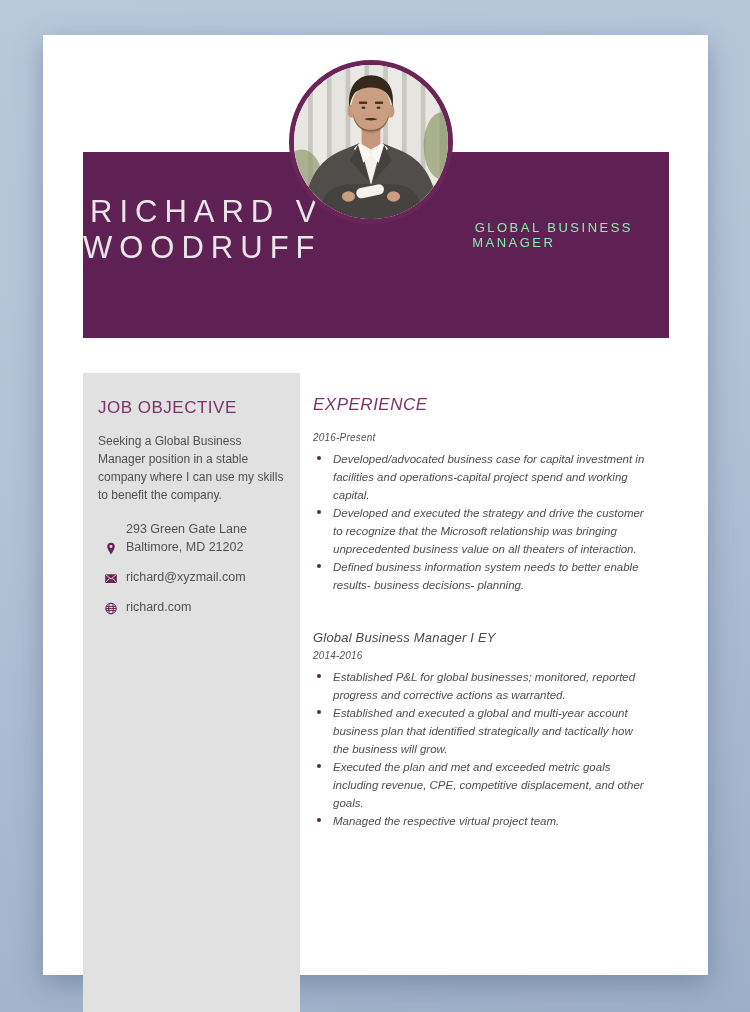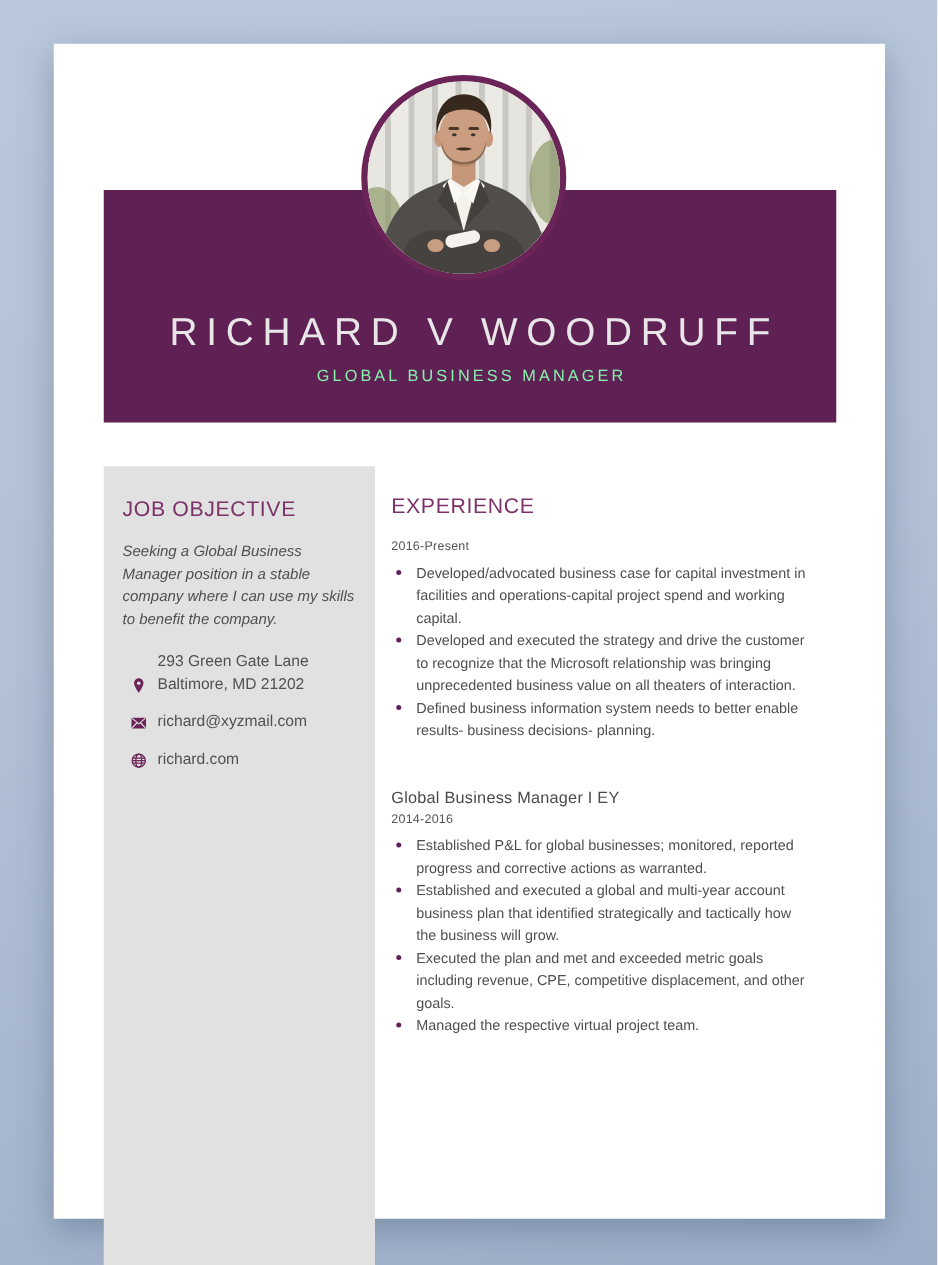--- a/index.html
+++ b/index.html
@@ -8,40 +8,40 @@
     --canvas-top:#BAC8DC; --canvas-bottom:#9DAFC8;
   }
   *{margin:0;padding:0;box-sizing:border-box;}
   html,body{font-family:"Liberation Sans","DejaVu Sans",sans-serif;}
   .canvas{position:relative;width:750px;height:1012px;overflow:hidden;
     background:linear-gradient(168deg,var(--canvas-top) 0%,#B3C1D6 45%,var(--canvas-bottom) 100%);}
   .page{position:absolute;left:43px;top:35px;width:665px;height:940px;background:#FFFFFF;
     box-shadow:0 8px 26px rgba(50,70,100,.35);}
   
   .band{position:absolute;left:40px;top:117px;width:586px;height:186px;background:var(--accent);
-    display:flex;flex-direction:column;align-items:center;justify-content:flex-end;padding-bottom:30px;z-index:1;}
+    display:flex;flex-direction:row;align-items:center;justify-content:flex-end;padding-bottom:30px;z-index:1;}
   .name{font-size:31px;letter-spacing:7px;text-indent:7px;color:var(--name);font-weight:400;line-height:1.15;}
   .subtitle{margin-top:9px;font-size:13px;letter-spacing:2.5px;text-indent:2.5px;color:#86efac;font-weight:400;}
   
   .photo{position:absolute;left:246px;top:25px;width:164px;height:164px;border:5px solid var(--ring);
     border-radius:50%;overflow:hidden;background:#E6E4DF;z-index:2;}
   .photo svg{display:block;width:100%;height:100%;}
   
   .sidebar{position:absolute;left:40px;top:338px;width:217px;height:703px;background:var(--sidebar-bg);
     padding:25px 12px 20px 15px;}
   h2.sec{font-size:17px;font-weight:400;letter-spacing:.5px;color:var(--heading);line-height:20px;}
-  .objective{margin-top:14px;font-size:12px;line-height:18px;color:var(--body);width:190px;font-style:italic;}
+  .objective{margin-top:14px;font-size:12px;line-height:18px;color:var(--body);width:190px;}
   .contacts-h{margin-top:34px;}
   .contact-list{list-style:none;margin-top:16px;}
   .contact-item{display:flex;align-items:flex-end;margin-bottom:12px;}
   .cicon{flex:0 0 14px;width:14px;height:15px;margin:1px 8px 0 6px;}
   .cicon svg{display:block;width:14px;height:15px;}
   .ctext{font-size:12.5px;line-height:18px;color:#515154;}
   
-  .main{position:absolute;left:270px;top:360px;width:346px;}
+  .main{position:absolute;left:270px;top:360px;width:346px;font-style:italic;}
   .main h2.sec{margin-bottom:16px;}
   .job h3{font-size:13px;font-weight:400;color:#4A4A4E;line-height:16px;letter-spacing:.2px;}
   .job .dates{font-size:10px;color:#55555A;line-height:13px;margin:3px 0 6px;letter-spacing:.2px;}
   .bullets{list-style:none;}
   .bullets li{display:flex;align-items:flex-start;}
   .dot{flex:0 0 20px;display:flex;justify-content:flex-start;}
   .dot i{display:block;width:4px;height:4px;border-radius:50%;background:var(--accent);margin-top:6px;margin-left:4px;}
   .btext{font-size:11.5px;line-height:18px;color:var(--body);width:318px;}
   .job + .job{margin-top:36px;}
 </style>

